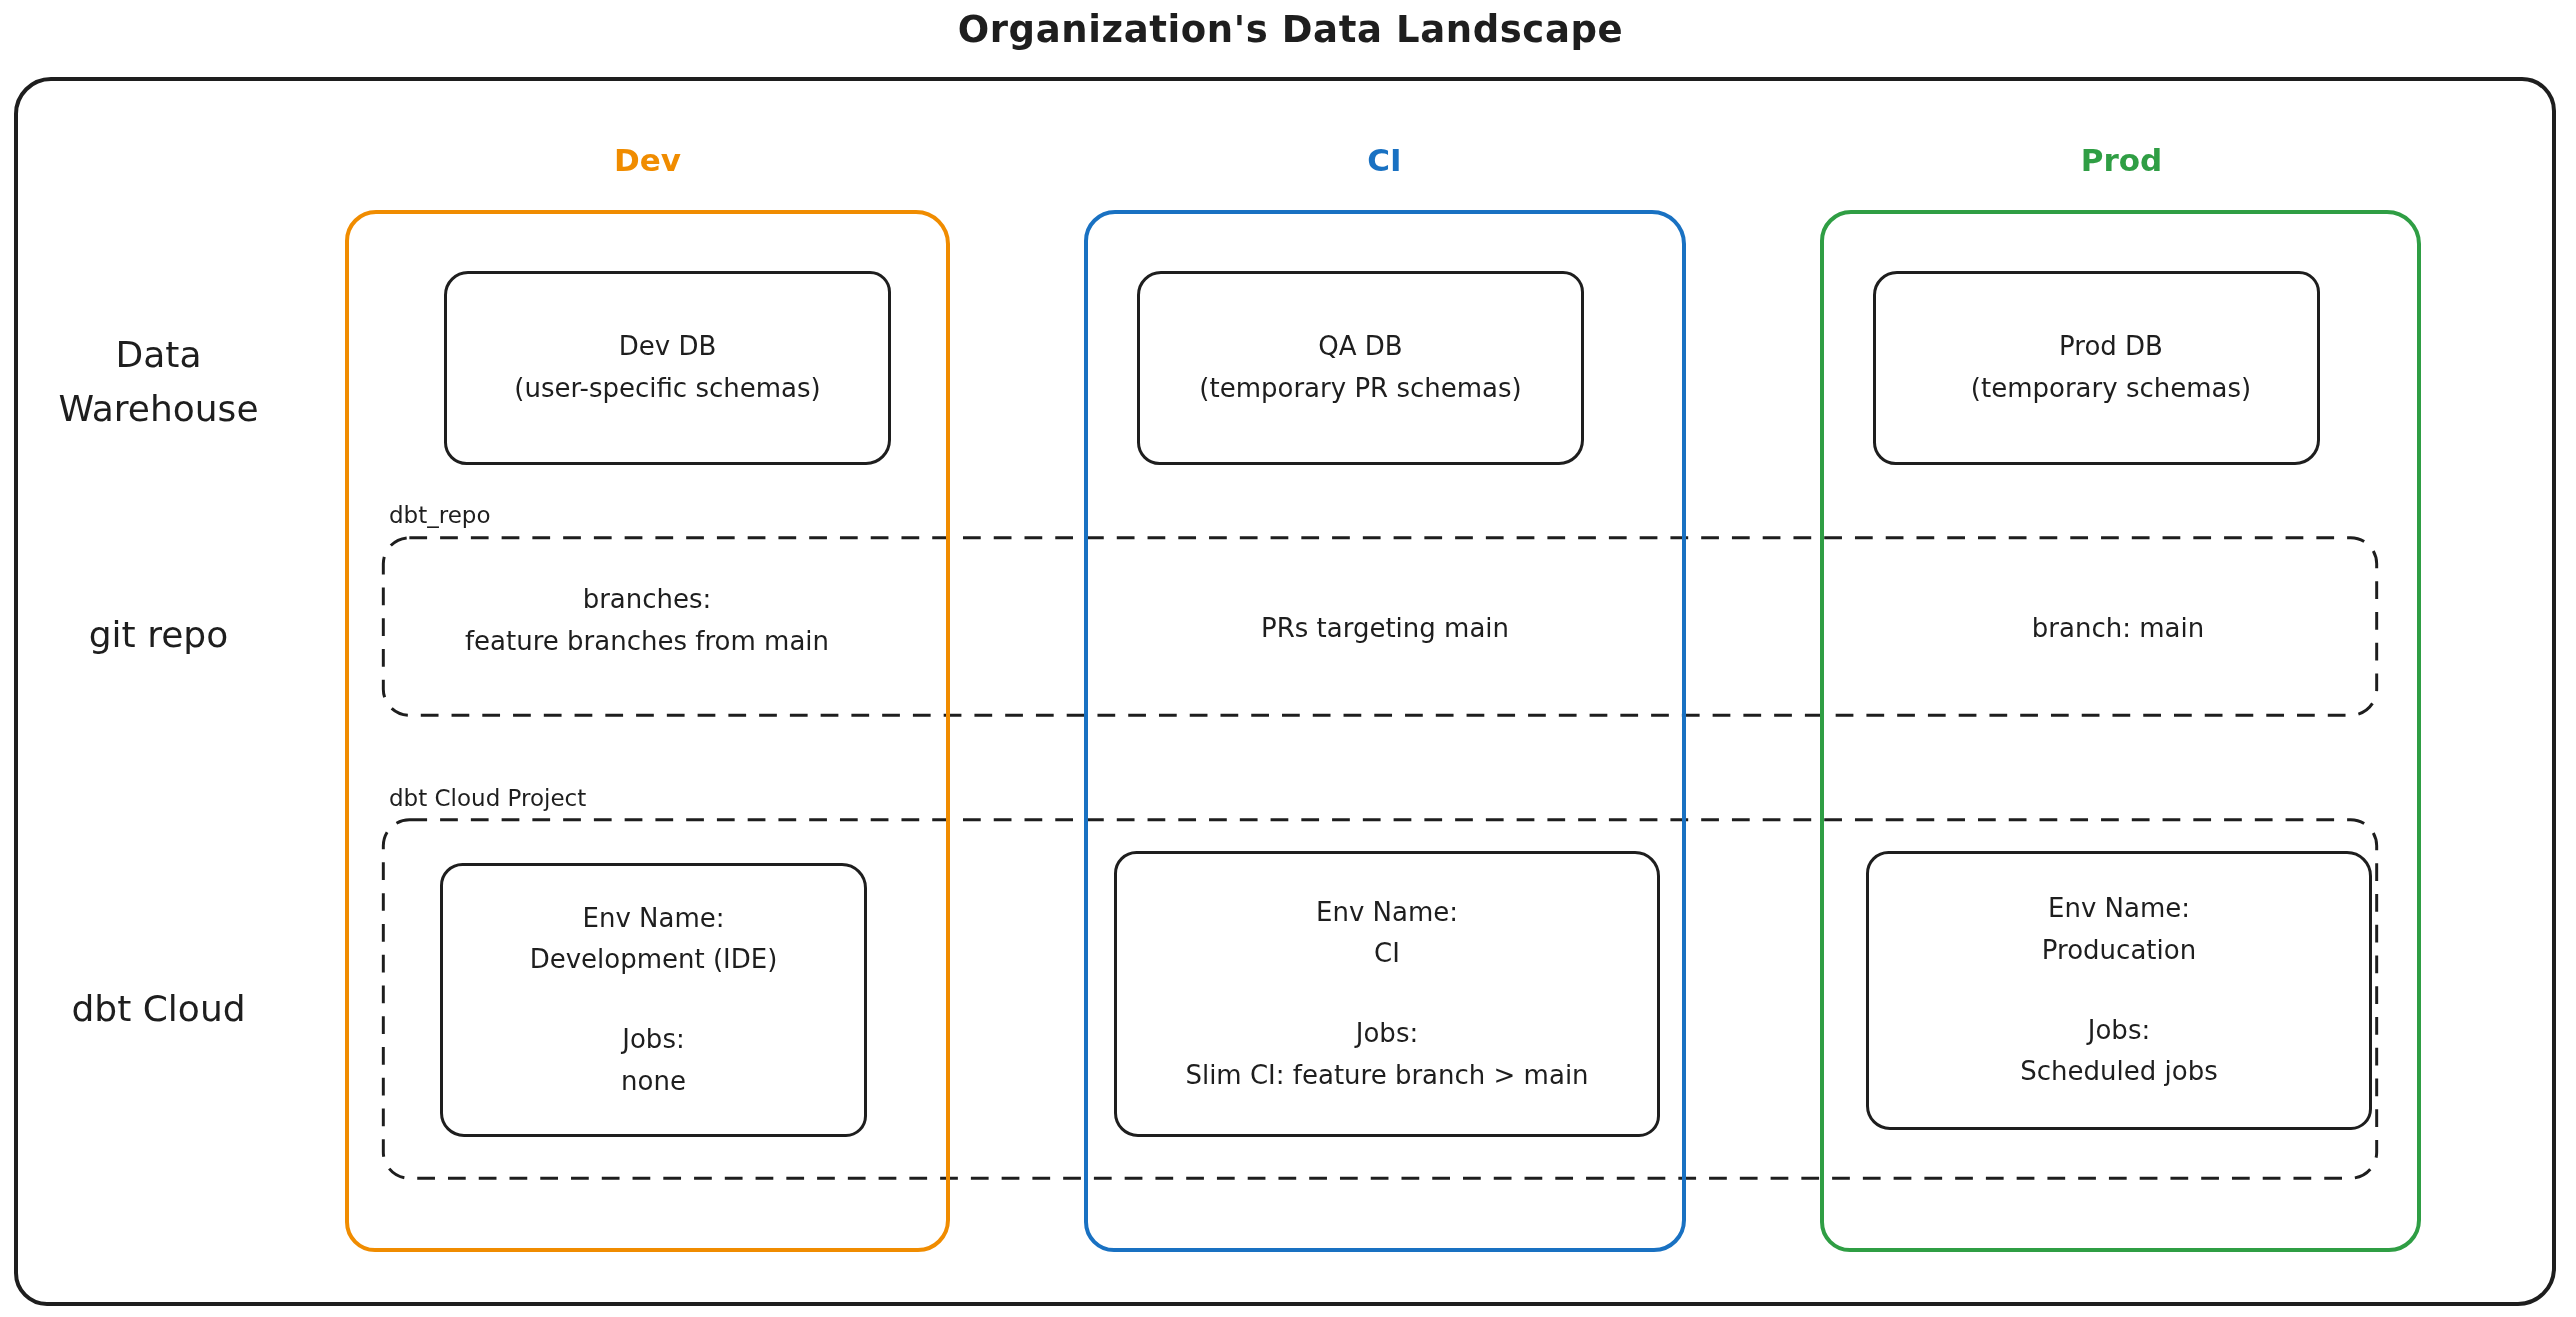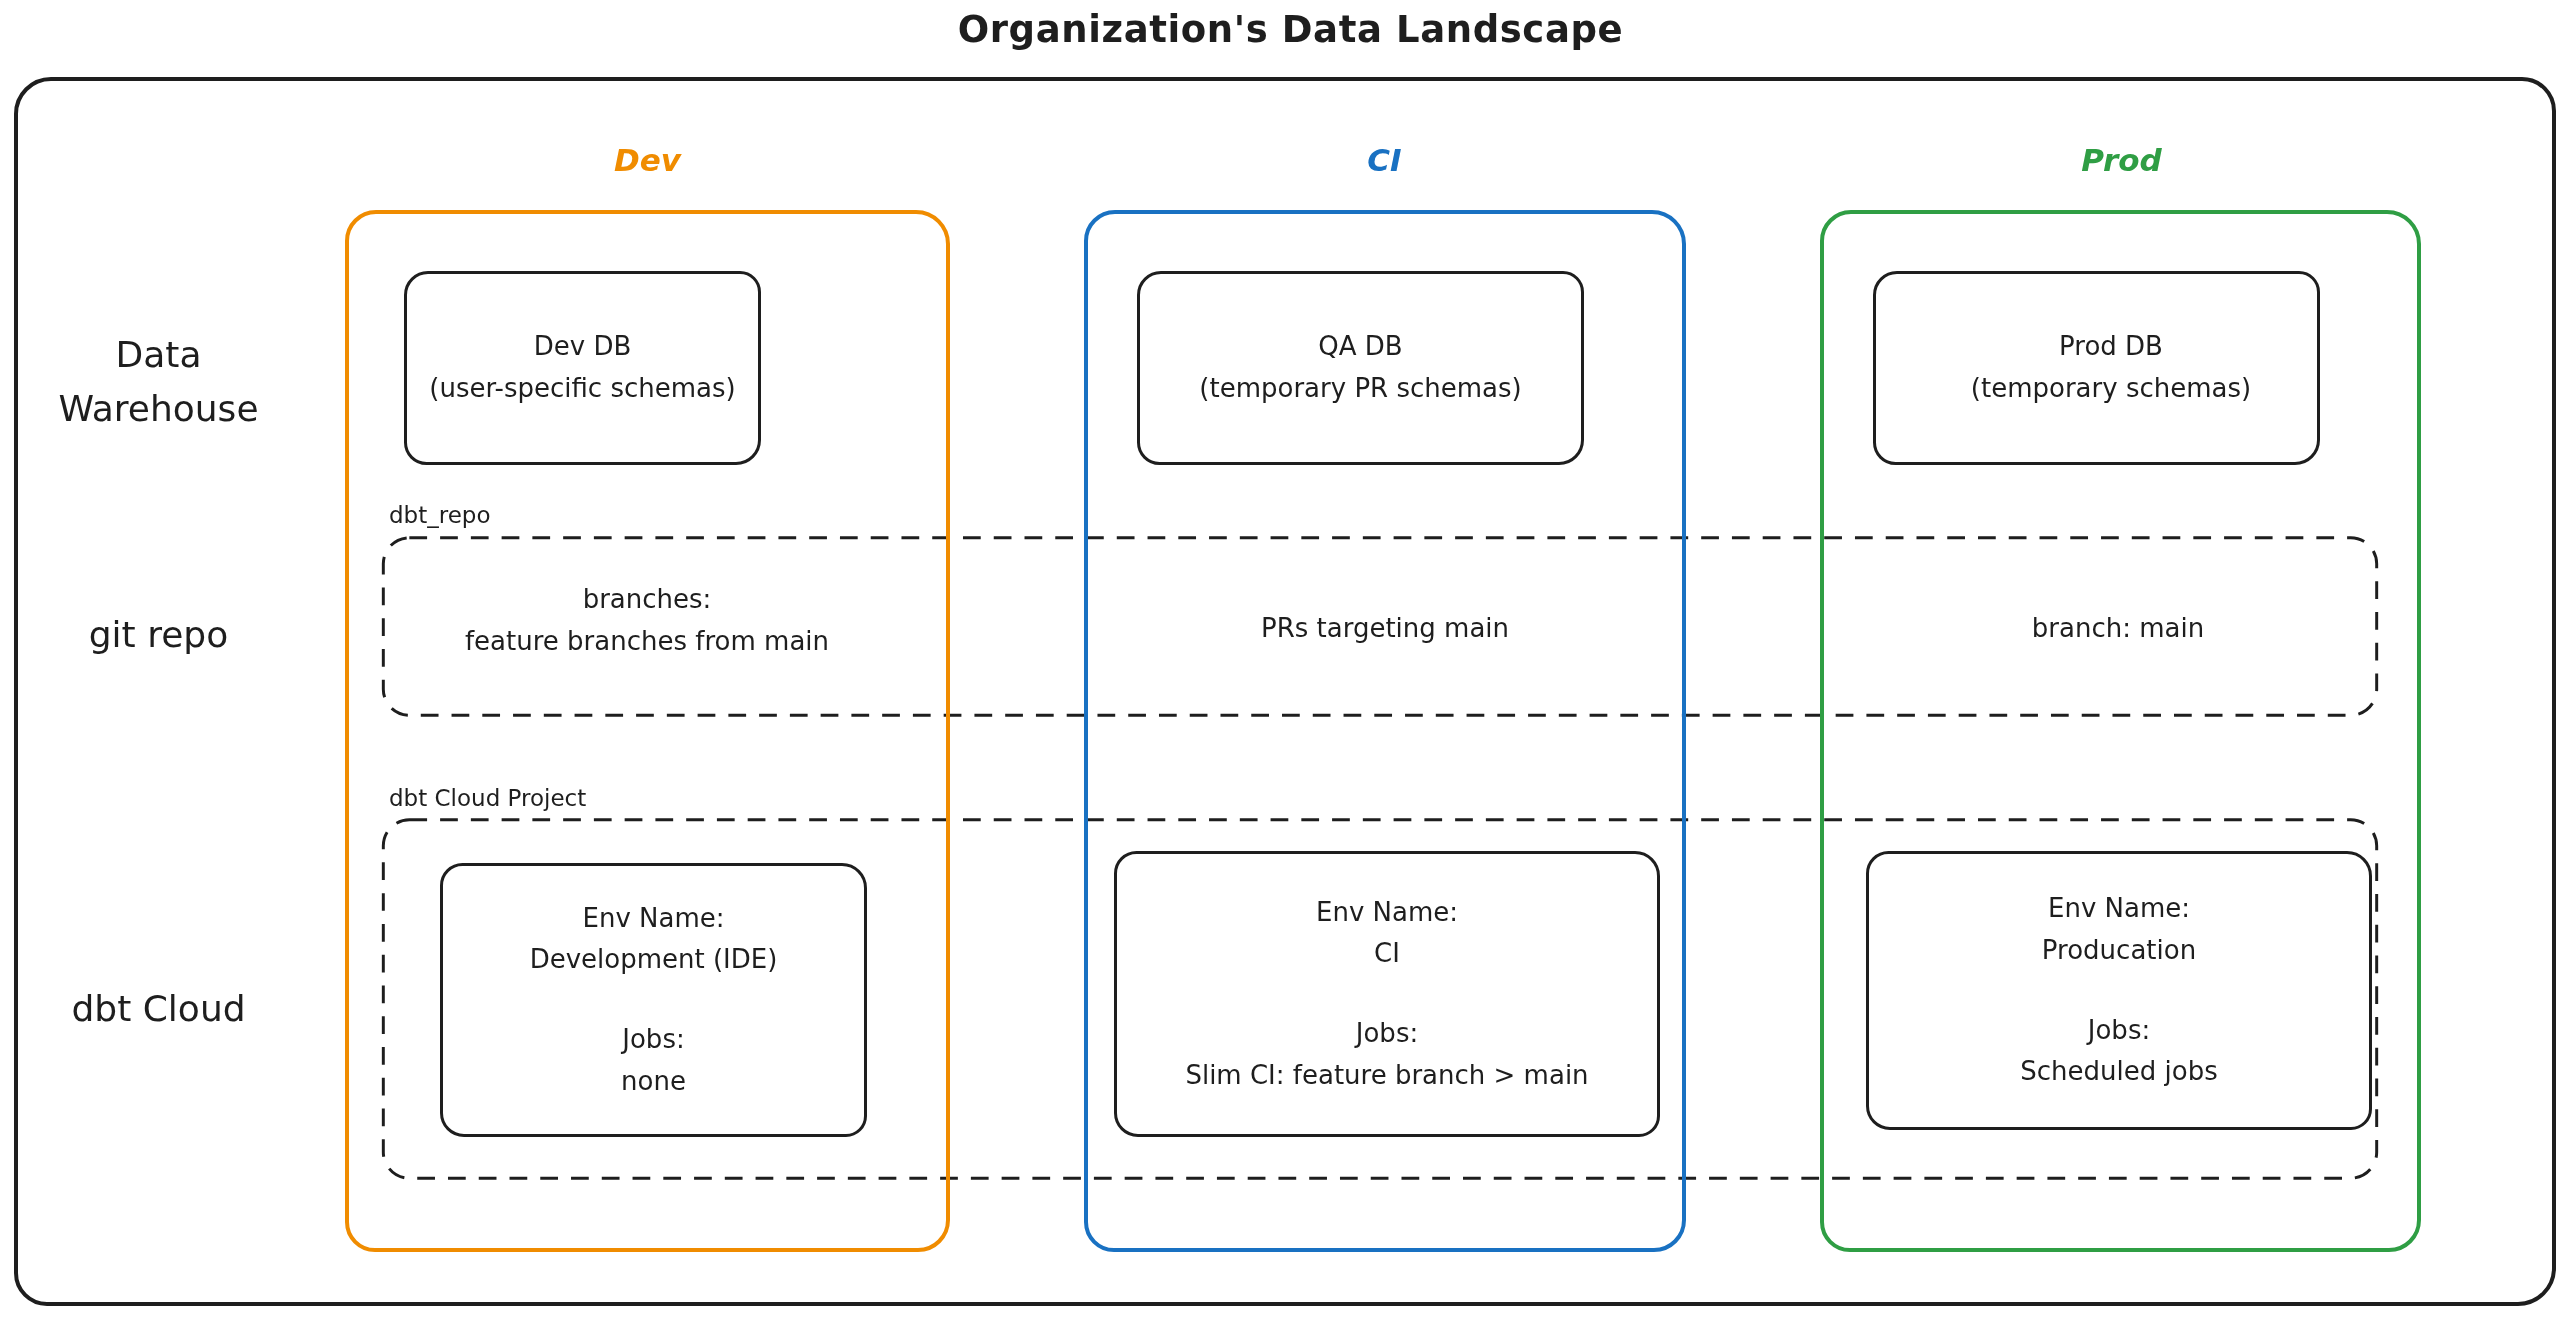--- a/index.html
+++ b/index.html
@@ -28,21 +28,21 @@
     border-radius: 31px 34px 32px 30px;
     box-sizing: border-box;
     background: transparent;
   }
   .col-dev  { left: 345px;  width: 605px; border: 4.1px solid #f08c00; }
   .col-ci   { left: 1084px; width: 602px; border: 4.1px solid #1971c2; }
   .col-prod { left: 1820px; width: 601px; border: 4.1px solid #2f9e44; }
   .col-header {
     top: 142px; width: 237px;
     text-align: center;
-    font-size: 31px; font-weight: 600; font-style: italic;
+    font-size: 31px; font-weight: 600;
   }
   .hdr-dev  { left: 529px;  color: #f08c00; }
   .hdr-ci   { left: 1266px; color: #1971c2; }
   .hdr-prod { left: 2003px; color: #2f9e44; }
   .row-label {
     width: 249px; text-align: center;
     font-size: 36px; line-height: 1.5;
     white-space: pre-line;
   }
   .lbl-dw   { left: 34px; top: 328px; }
@@ -50,21 +50,21 @@
   .lbl-dbt  { left: 34px; top: 982px; }
   .box {
     border: 3.6px solid #1e1e1e;
     border-radius: 24px 21px 25px 22.5px;
     box-sizing: border-box;
     display: flex; flex-direction: column;
     align-items: center; justify-content: center;
     text-align: center;
     font-size: 26px; line-height: 1.6;
   }
-  .db-dev  { left: 404px;  top: 271px; width: 357px; height: 194px; }
+  .db-dev  { left: 444px;  top: 271px; width: 447px; height: 194px; }
   .db-qa   { left: 1137px; top: 271px; width: 447px; height: 194px; }
   .db-prod { left: 1873px; top: 271px; width: 447px; height: 194px; padding-left: 29px; }
   svg.band { position: absolute; overflow: visible; }
   .band-label {
     font-size: 23px;
     white-space: nowrap;
   }
   .git-label { left: 389px; top: 502px; }
   .dbt-label { left: 389px; top: 785px; }
   .band-cell {

